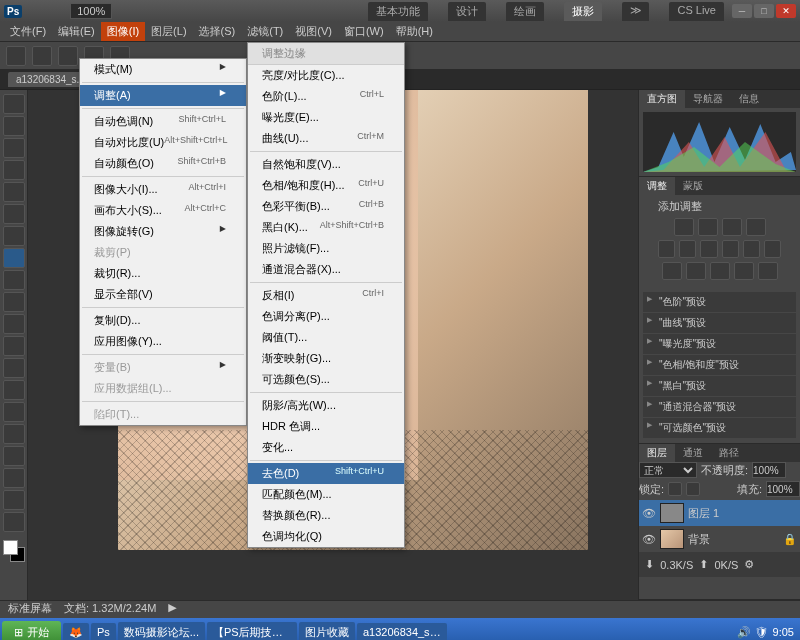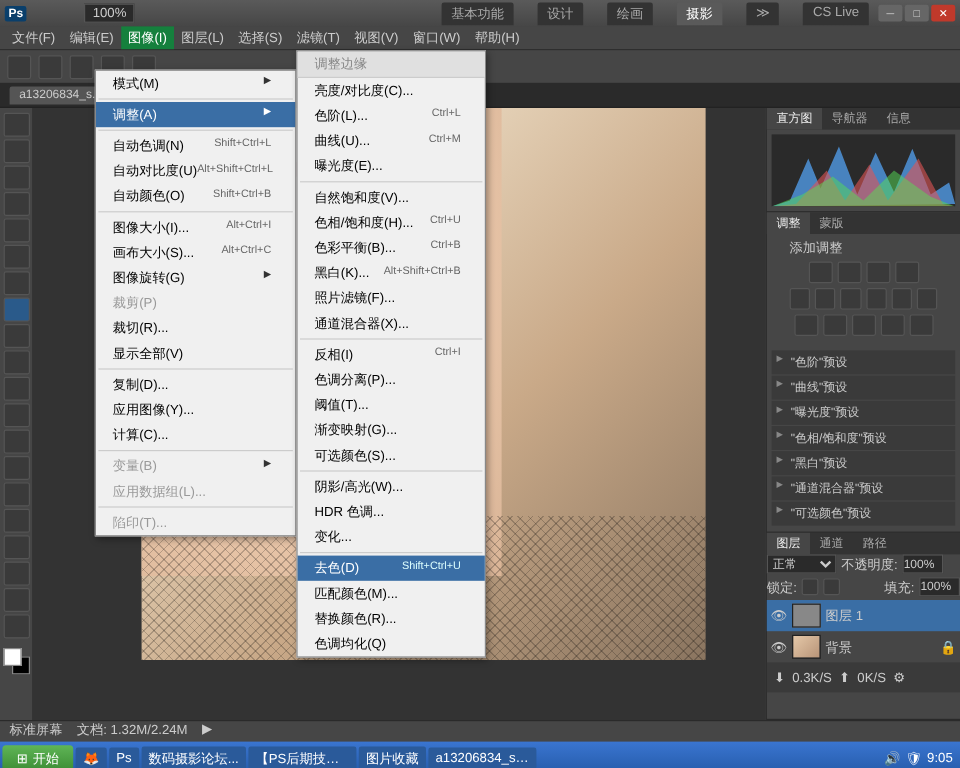--- a/index.html
+++ b/index.html
@@ -7,21 +7,21 @@
 .titlebar{height:22px;background:linear-gradient(#5a5a5a,#464646);display:flex;align-items:center;padding:0 4px;color:#ccc}
 .titlebar .ps{background:#0a3f6b;color:#fff;font-weight:bold;padding:1px 3px;border-radius:2px;font-size:10px;margin-right:8px}
 .titlebar .tabs{margin-left:auto;display:flex;gap:20px}
 .titlebar .tab{background:#333;padding:2px 8px;color:#aaa;border-radius:2px 2px 0 0}
 .titlebar .tab.active{background:#5a5a5a;color:#fff}
 .titlebar .winbtns{display:flex;gap:2px;margin-left:8px}
 .titlebar .winbtn{width:20px;height:14px;background:#666;border-radius:2px;display:flex;align-items:center;justify-content:center;font-size:9px}
 .titlebar .winbtn.close{background:#c0392b;color:#fff}
 .menubar{height:20px;background:#464646;display:flex;align-items:center;padding:0 4px;color:#ccc;border-bottom:1px solid #2a2a2a}
 .menubar .mi{padding:2px 6px;cursor:pointer}
-.menubar .mi.open{background:#15803d;color:#fff}
+.menubar .mi.open{background:#c2410c;color:#fff}
 .optbar{height:28px;background:#464646;display:flex;align-items:center;padding:0 6px;gap:6px;border-bottom:1px solid #2a2a2a}
 .optbar .ob{width:20px;height:20px;background:#3a3a3a;border:1px solid #555;border-radius:2px}
 .doctab{height:20px;background:#2a2a2a;display:flex;align-items:center;padding:0 8px;color:#ccc;border-bottom:1px solid #222}
 .doctab span{background:#555;padding:2px 8px;border-radius:2px 2px 0 0;font-size:10px}
 .main{display:flex;height:510px}
 .tools{width:28px;background:#464646;border-right:1px solid #2a2a2a;display:flex;flex-direction:column;align-items:center;padding-top:4px;gap:2px}
 .tools .t{width:22px;height:20px;background:#3a3a3a;border:1px solid #555;border-radius:2px}
 .tools .t.sel{background:#2a5a8a}
 .canvas{flex:1;background:#333;position:relative;overflow:hidden}
 .image{position:absolute;left:90px;top:0;width:470px;height:460px;background:linear-gradient(135deg,#d9c4a8 0%,#e5d2b8 30%,#c9a988 60%,#8a7560 100%);overflow:hidden}
@@ -288,23 +288,20 @@
     <div class="dd-item">
       <span>显示全部(V)</span>
     </div>
     <div class="dd-sep"></div>
     <div class="dd-item">
       <span>复制(D)...</span>
     </div>
     <div class="dd-item">
       <span>应用图像(Y)...</span>
     </div>
-    <div class="dd-item">
-      <span>计算(C)...</span>
-    </div>
     <div class="dd-sep"></div>
     <div class="dd-item arrow dis">
       <span>变量(B)</span>
     </div>
     <div class="dd-item dis">
       <span>应用数据组(L)...</span>
     </div>
     <div class="dd-sep"></div>
     <div class="dd-item dis">
       <span>陷印(T)...</span>
@@ -313,25 +310,25 @@
 <div class="dropdown dd2" id="dd2">
     <div class="dd-head">调整边缘</div>
     <div class="dd-item">
       <span>亮度/对比度(C)...</span>
     </div>
     <div class="dd-item">
       <span>色阶(L)...</span>
       <span class="sc">Ctrl+L</span>
     </div>
     <div class="dd-item">
+      <span>曝光度(E)...</span>
+    </div>
+    <div class="dd-item">
       <span>曲线(U)...</span>
       <span class="sc">Ctrl+M</span>
-    </div>
-    <div class="dd-item">
-      <span>曝光度(E)...</span>
     </div>
     <div class="dd-sep"></div>
     <div class="dd-item">
       <span>自然饱和度(V)...</span>
     </div>
     <div class="dd-item">
       <span>色相/饱和度(H)...</span>
       <span class="sc">Ctrl+U</span>
     </div>
     <div class="dd-item">

